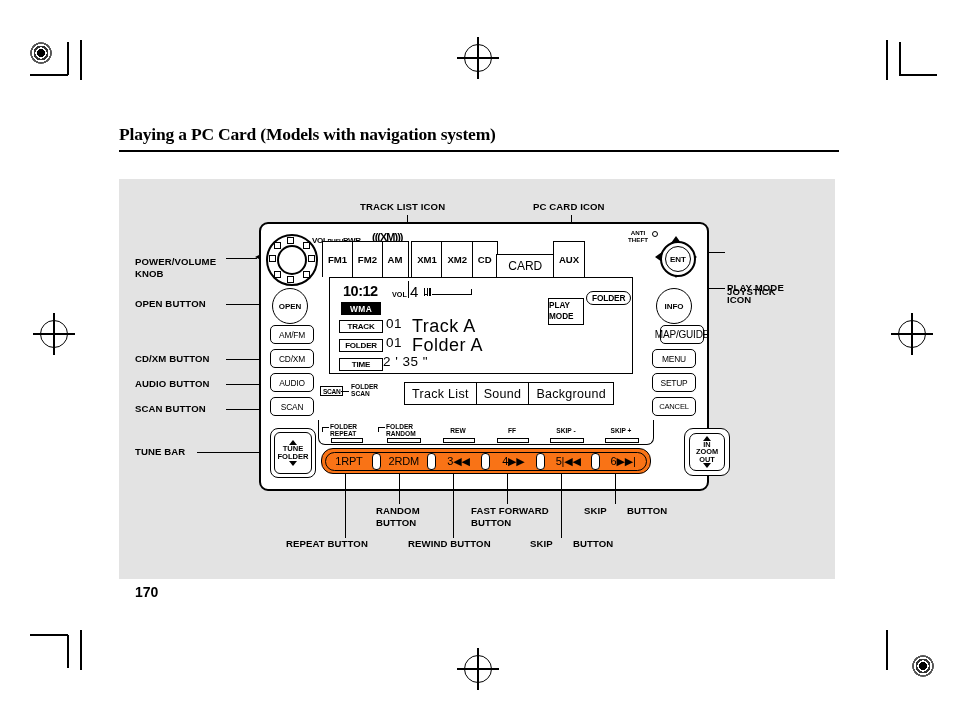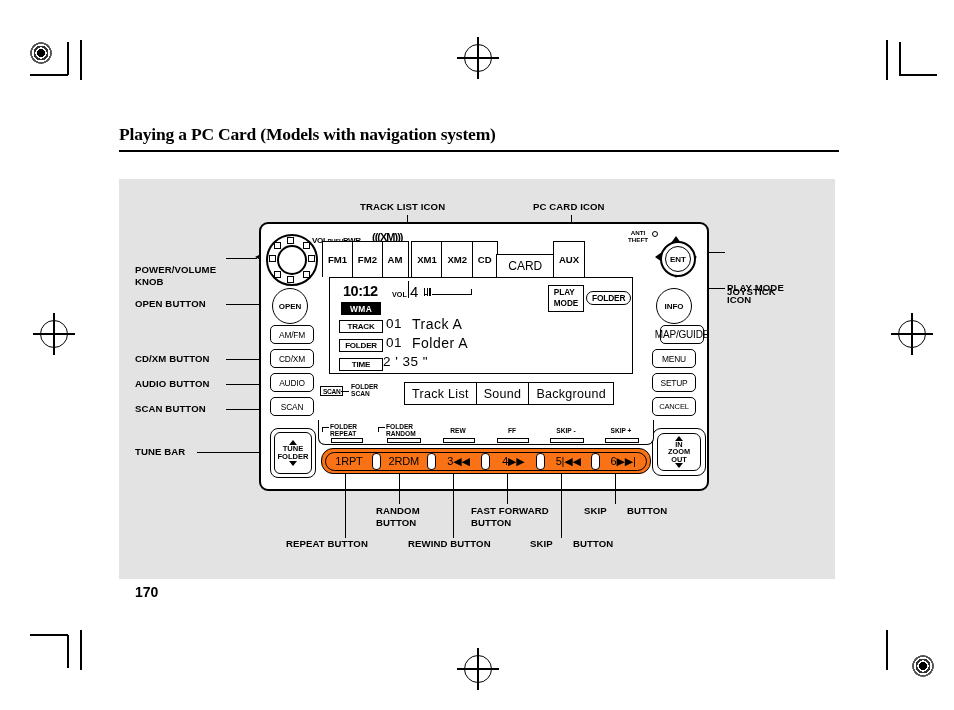--- a/index.html
+++ b/index.html
@@ -77,22 +77,22 @@
     display:flex;align-items:center;justify-content:center;font-size:8px;font-weight:bold;}
   #joystick .ring:before{content:"";position:absolute;left:3px;top:3px;right:3px;bottom:3px;
     border-radius:50%;border:1.2px solid #000;}
   .jtri{position:absolute;width:0;height:0;}
   .jt-up{border-left:5px solid transparent;border-right:5px solid transparent;border-bottom:7px solid #000;left:16px;top:0px;}
   .jt-dn{border-left:5px solid transparent;border-right:5px solid transparent;border-top:7px solid #000;left:16px;bottom:0px;}
   .jt-lf{border-top:5px solid transparent;border-bottom:5px solid transparent;border-right:7px solid #000;left:0px;top:16px;}
   .jt-rt{border-top:5px solid transparent;border-bottom:5px solid transparent;border-left:7px solid #000;right:0px;top:16px;}
 
   
-  #zoom-rocker{left:652px;top:428px;width:44px;height:46px;border:1.8px solid #000;
-    border-radius:9px;background:#fff;padding-left:8px;}
+  #zoom-rocker{left:684px;top:428px;width:44px;height:46px;border:1.8px solid #000;
+    border-radius:9px;background:#fff;}
   #zoom-rocker .inner{position:absolute;left:4px;top:4px;right:4px;bottom:4px;
     border:1.3px solid #000;border-radius:7px;
     display:flex;flex-direction:column;align-items:center;justify-content:center;
     font-size:7.4px;font-weight:bold;line-height:7.6px;}
   .tri-up{width:0;height:0;border-left:4px solid transparent;border-right:4px solid transparent;
     border-bottom:5px solid #000;}
   .tri-dn{width:0;height:0;border-left:4px solid transparent;border-right:4px solid transparent;
     border-top:5px solid #000;}
 
   
@@ -123,25 +123,25 @@
   #vol-gauge .fill{position:absolute;left:3px;top:0px;width:5px;height:8px;
      background:repeating-linear-gradient(to right,#000 0 1.2px,#fff 1.2px 2.4px);}
 
   #wma-badge{left:341px;top:302px;background:#000;color:#fff;
     font-size:8.4px;font-weight:bold;padding:1.5px 9px;letter-spacing:0.4px;}
 
   .fieldtag{position:absolute;border:1.4px solid #000;background:#fff;
     font-size:8px;font-weight:bold;text-align:center;letter-spacing:-0.2px;
     padding:1px 0;width:42px;}
   .fieldnum{position:absolute;font-size:13.5px;letter-spacing:0.5px;}
-  .fieldtext{position:absolute;font-size:14px;letter-spacing:0.5px;}
-
-  #play-mode-box{left:548px;top:285px;width:34px;height:25px;border:1.4px solid #000;
+  .fieldtext{position:absolute;font-size:18px;letter-spacing:0.5px;}
+
+  #play-mode-box{left:548px;top:298px;width:34px;height:25px;border:1.4px solid #000;
     background:#fff;font-size:8.2px;font-weight:bold;line-height:10.5px;
-    display:flex;flex-direction:column;align-items:center;justify-content:center;}
+    display:flex;flex-direction:column;justify-content:center;}
   #folder-indicator{left:586px;top:291px;border:1.3px solid #000;border-radius:7px;
     background:#fff;font-size:8.4px;font-weight:bold;padding:1px 5px;letter-spacing:-0.2px;}
 
   
   #softkey-row{position:absolute;left:404px;top:382px;display:flex;height:21px;
     border:1.8px solid #000;background:#fff;}
   .softkey{display:flex;align-items:center;justify-content:center;
     font-size:12.5px;padding:0 7px;border-right:1.4px solid #000;letter-spacing:0.3px;}
   .softkey:last-child{border-right:none;}
 
@@ -201,21 +201,21 @@
 <div class="abs" id="figure-panel"></div>
 
 <div class="callout" style="left:360px;top:201px;">TRACK LIST ICON</div>
 <div class="lead-v" style="left:407px;top:215px;height:67px;"></div>
 <div class="arrowD" style="left:403.5px;top:281px;"></div>
 
 <div class="callout" style="left:533px;top:201px;">PC CARD ICON</div>
 <div class="lead-v" style="left:571px;top:215px;height:35px;"></div>
 <div class="arrowD" style="left:567.5px;top:249px;"></div>
 
-<div class="callout" style="left:135px;top:264px;">POWER/VOLUME
+<div class="callout" style="left:135px;top:256px;">POWER/VOLUME
 KNOB</div>
 <div class="lead-h" style="left:226px;top:257.5px;width:31px;"></div>
 <div class="arrowR" style="left:255px;top:254px;"></div>
 
 <div class="callout" style="left:135px;top:298px;">OPEN BUTTON</div>
 <div class="lead-h" style="left:226px;top:303.5px;width:36px;"></div>
 <div class="arrowR" style="left:260px;top:300px;"></div>
 
 <div class="callout" style="left:135px;top:353px;">CD/XM BUTTON</div>
 <div class="lead-h" style="left:226px;top:358.5px;width:39px;"></div>

